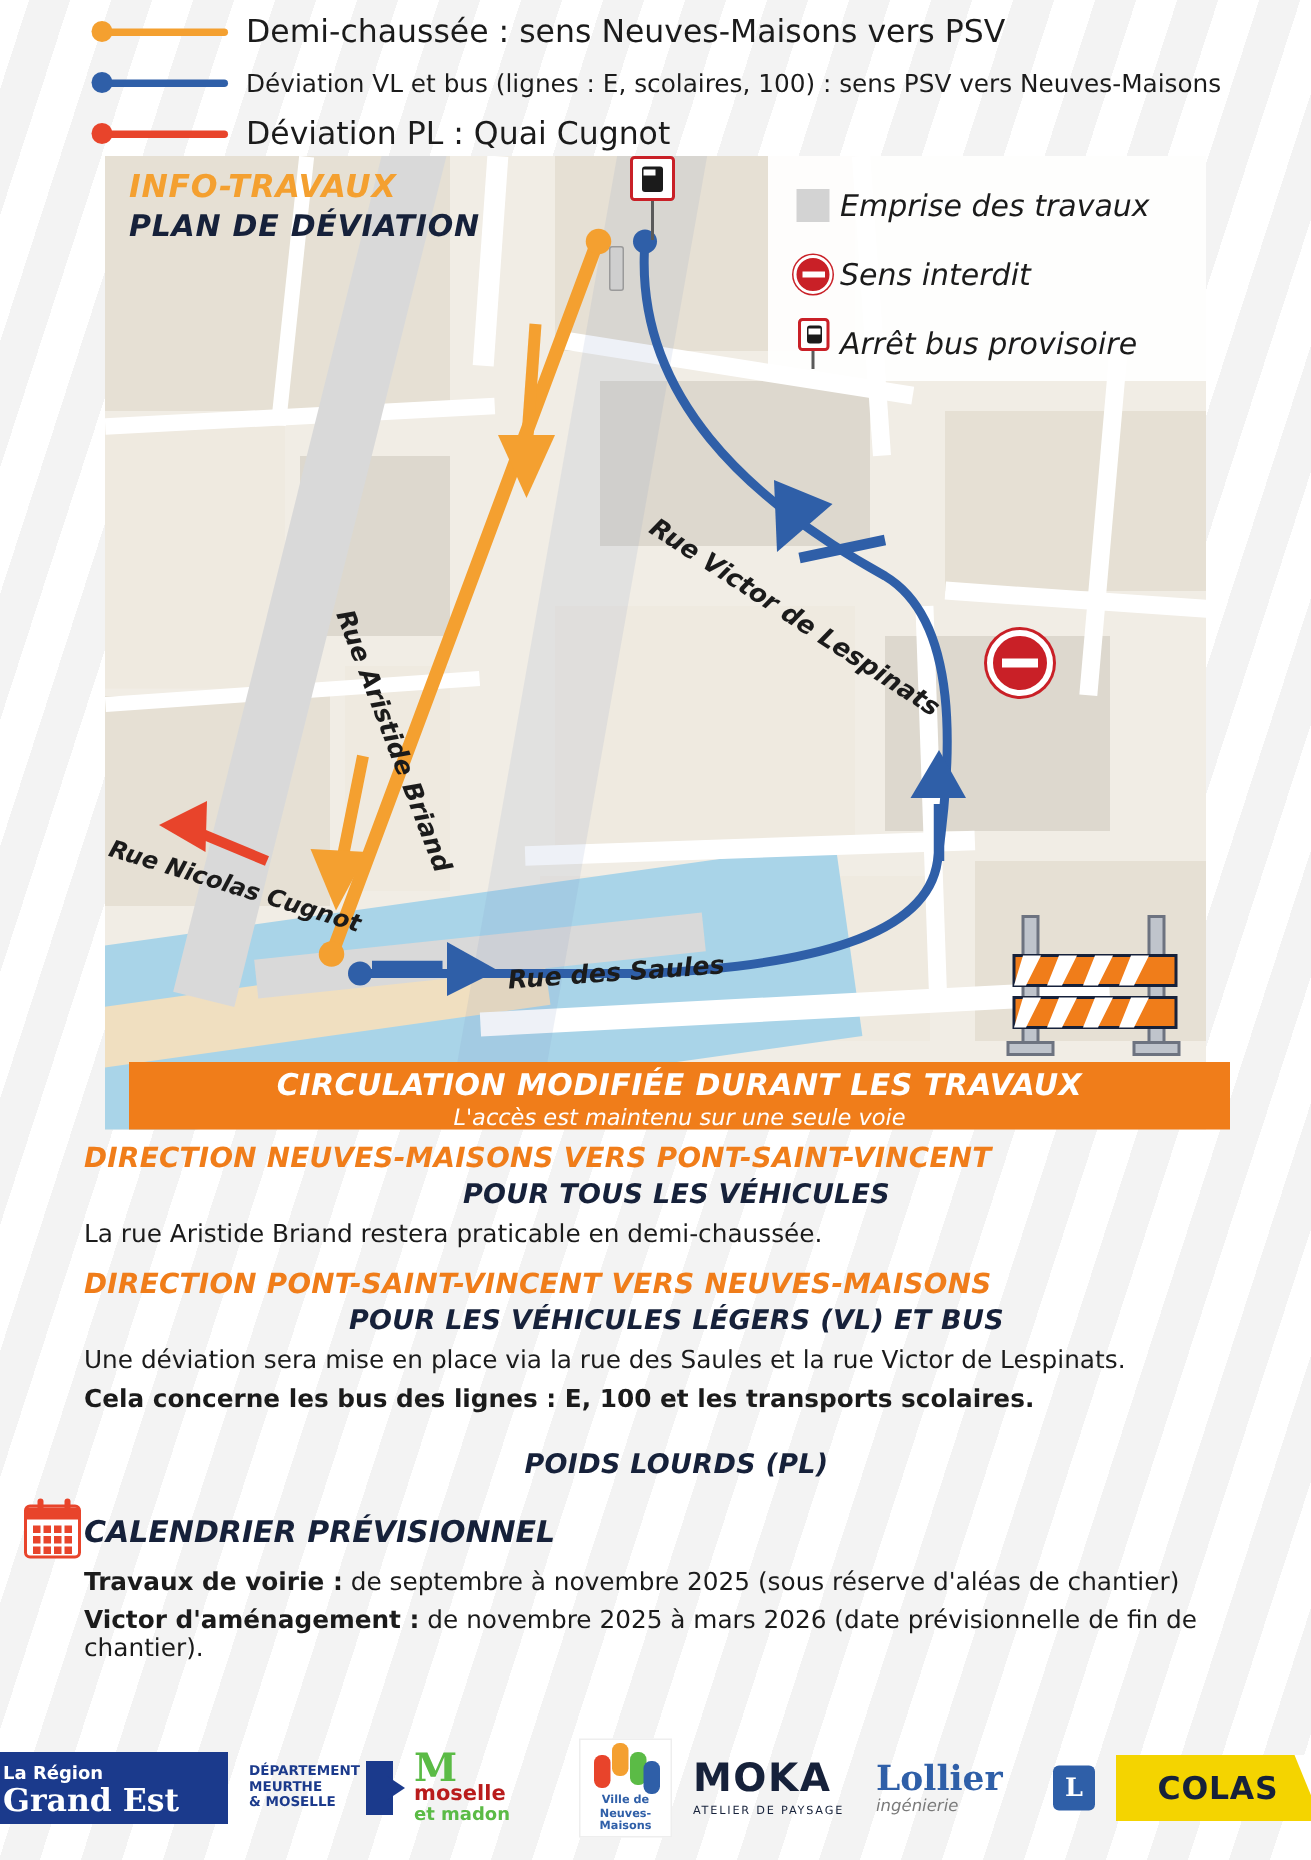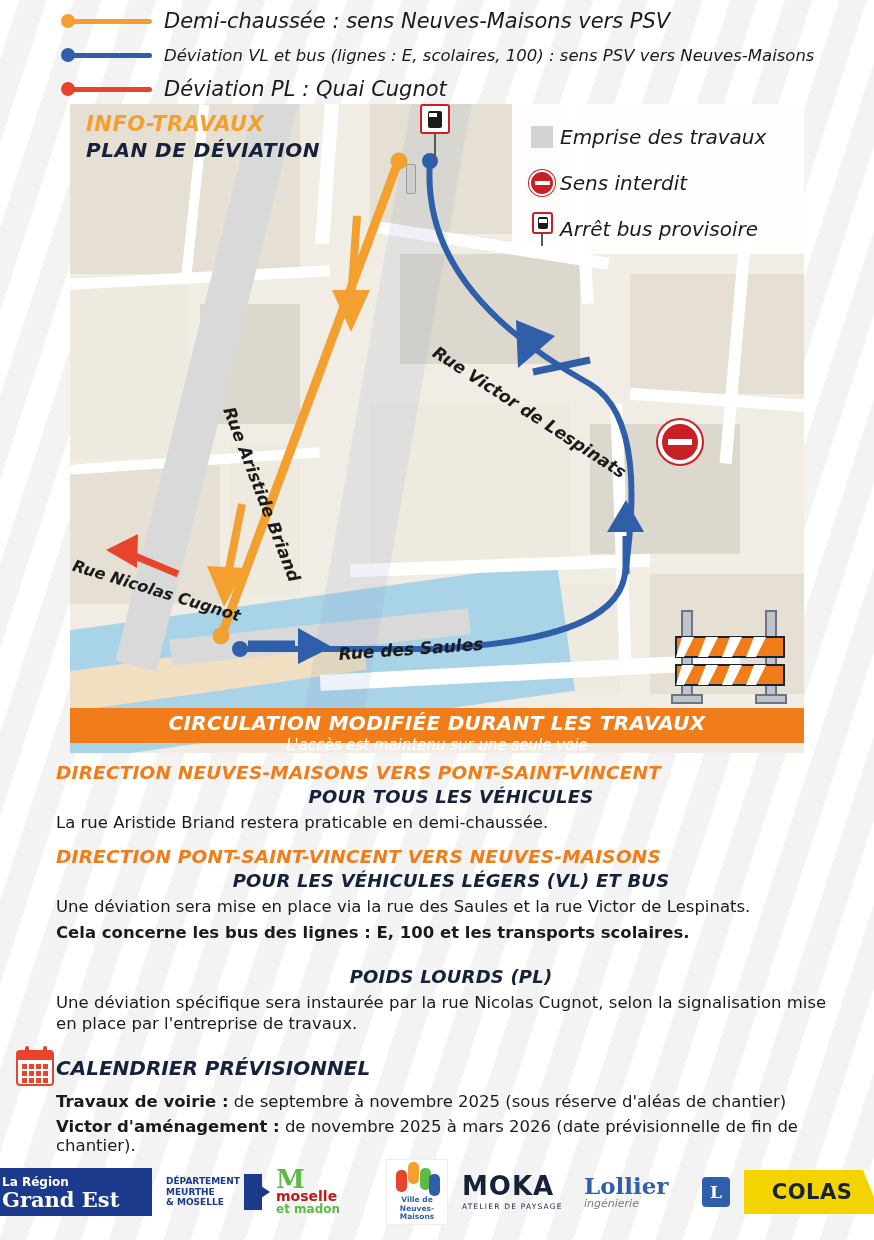--- a/index.html
+++ b/index.html
@@ -37,21 +37,20 @@
   .tl-line::before {
     content: ""; position: absolute; left: -5px; top: 50%;
     transform: translateY(-50%);
     width: 14px; height: 14px; border-radius: 50%;
   }
   .tl-line.orange::before { background: #F4A030; }
   .tl-line.blue::before { background: #2F5FA8; }
   .tl-line.red::before { background: #E8442B; }
   .tl-text {
     font-family: "DejaVu Sans", sans-serif;
-    font-style: italic;
     color: #1B1B1B;
     white-space: nowrap;
   }
   .tl-text.big { font-size: 21px; }
   .tl-text.mid { font-size: 16.5px; }
 
   
   .map {
     position: absolute;
     left: 70px; top: 104px;
@@ -149,22 +148,22 @@
   }
 
   
   .map-svg { position: absolute; inset: 0; }
 
   
   .barrier { position: absolute; right: 12px; bottom: 48px; width: 124px; height: 98px; }
 
   
   .band {
-    position: absolute; left: 70px; top: 708px;
-    width: 734px; height: 35px;
+    position: absolute; left: 86px; top: 708px;
+    width: 734px; height: 45px;
     background: #F07D1A;
     color: #fff; text-align: center;
     padding-top: 3px;
   }
   .band .b1 {
     font-family: "DejaVu Sans", sans-serif;
     font-style: italic; font-weight: bold; font-size: 20px; letter-spacing: 0.3px;
   }
   .band .b2 {
     font-family: "DejaVu Sans", sans-serif;
@@ -438,21 +437,20 @@
 
   <div>
     <div class="h-orange">DIRECTION PONT-SAINT-VINCENT VERS NEUVES-MAISONS</div>
     <div class="h-navy">POUR LES VÉHICULES LÉGERS (VL) ET BUS</div>
     <div class="p-txt">Une déviation sera mise en place via la rue des Saules et la rue Victor de Lespinats.</div>
     <div class="p-txt bold">Cela concerne les bus des lignes : E, 100 et les transports scolaires.</div>
   </div>
 
   <div>
     <div class="h-navy" style="margin-top:22px;">POIDS LOURDS (PL)</div>
-    <div class="p-txt">Une déviation spécifique sera instaurée par la rue Nicolas Cugnot, selon la signalisation mise en place par l'entreprise de travaux.</div>
   </div>
 
   <div class="cal-head">
     <div class="cal-icon">
       <span class="peg p1"></span>
         <span class="peg p2"></span>
       <span class="top"></span>
       <span class="dots">
           <i></i>
           <i></i>

